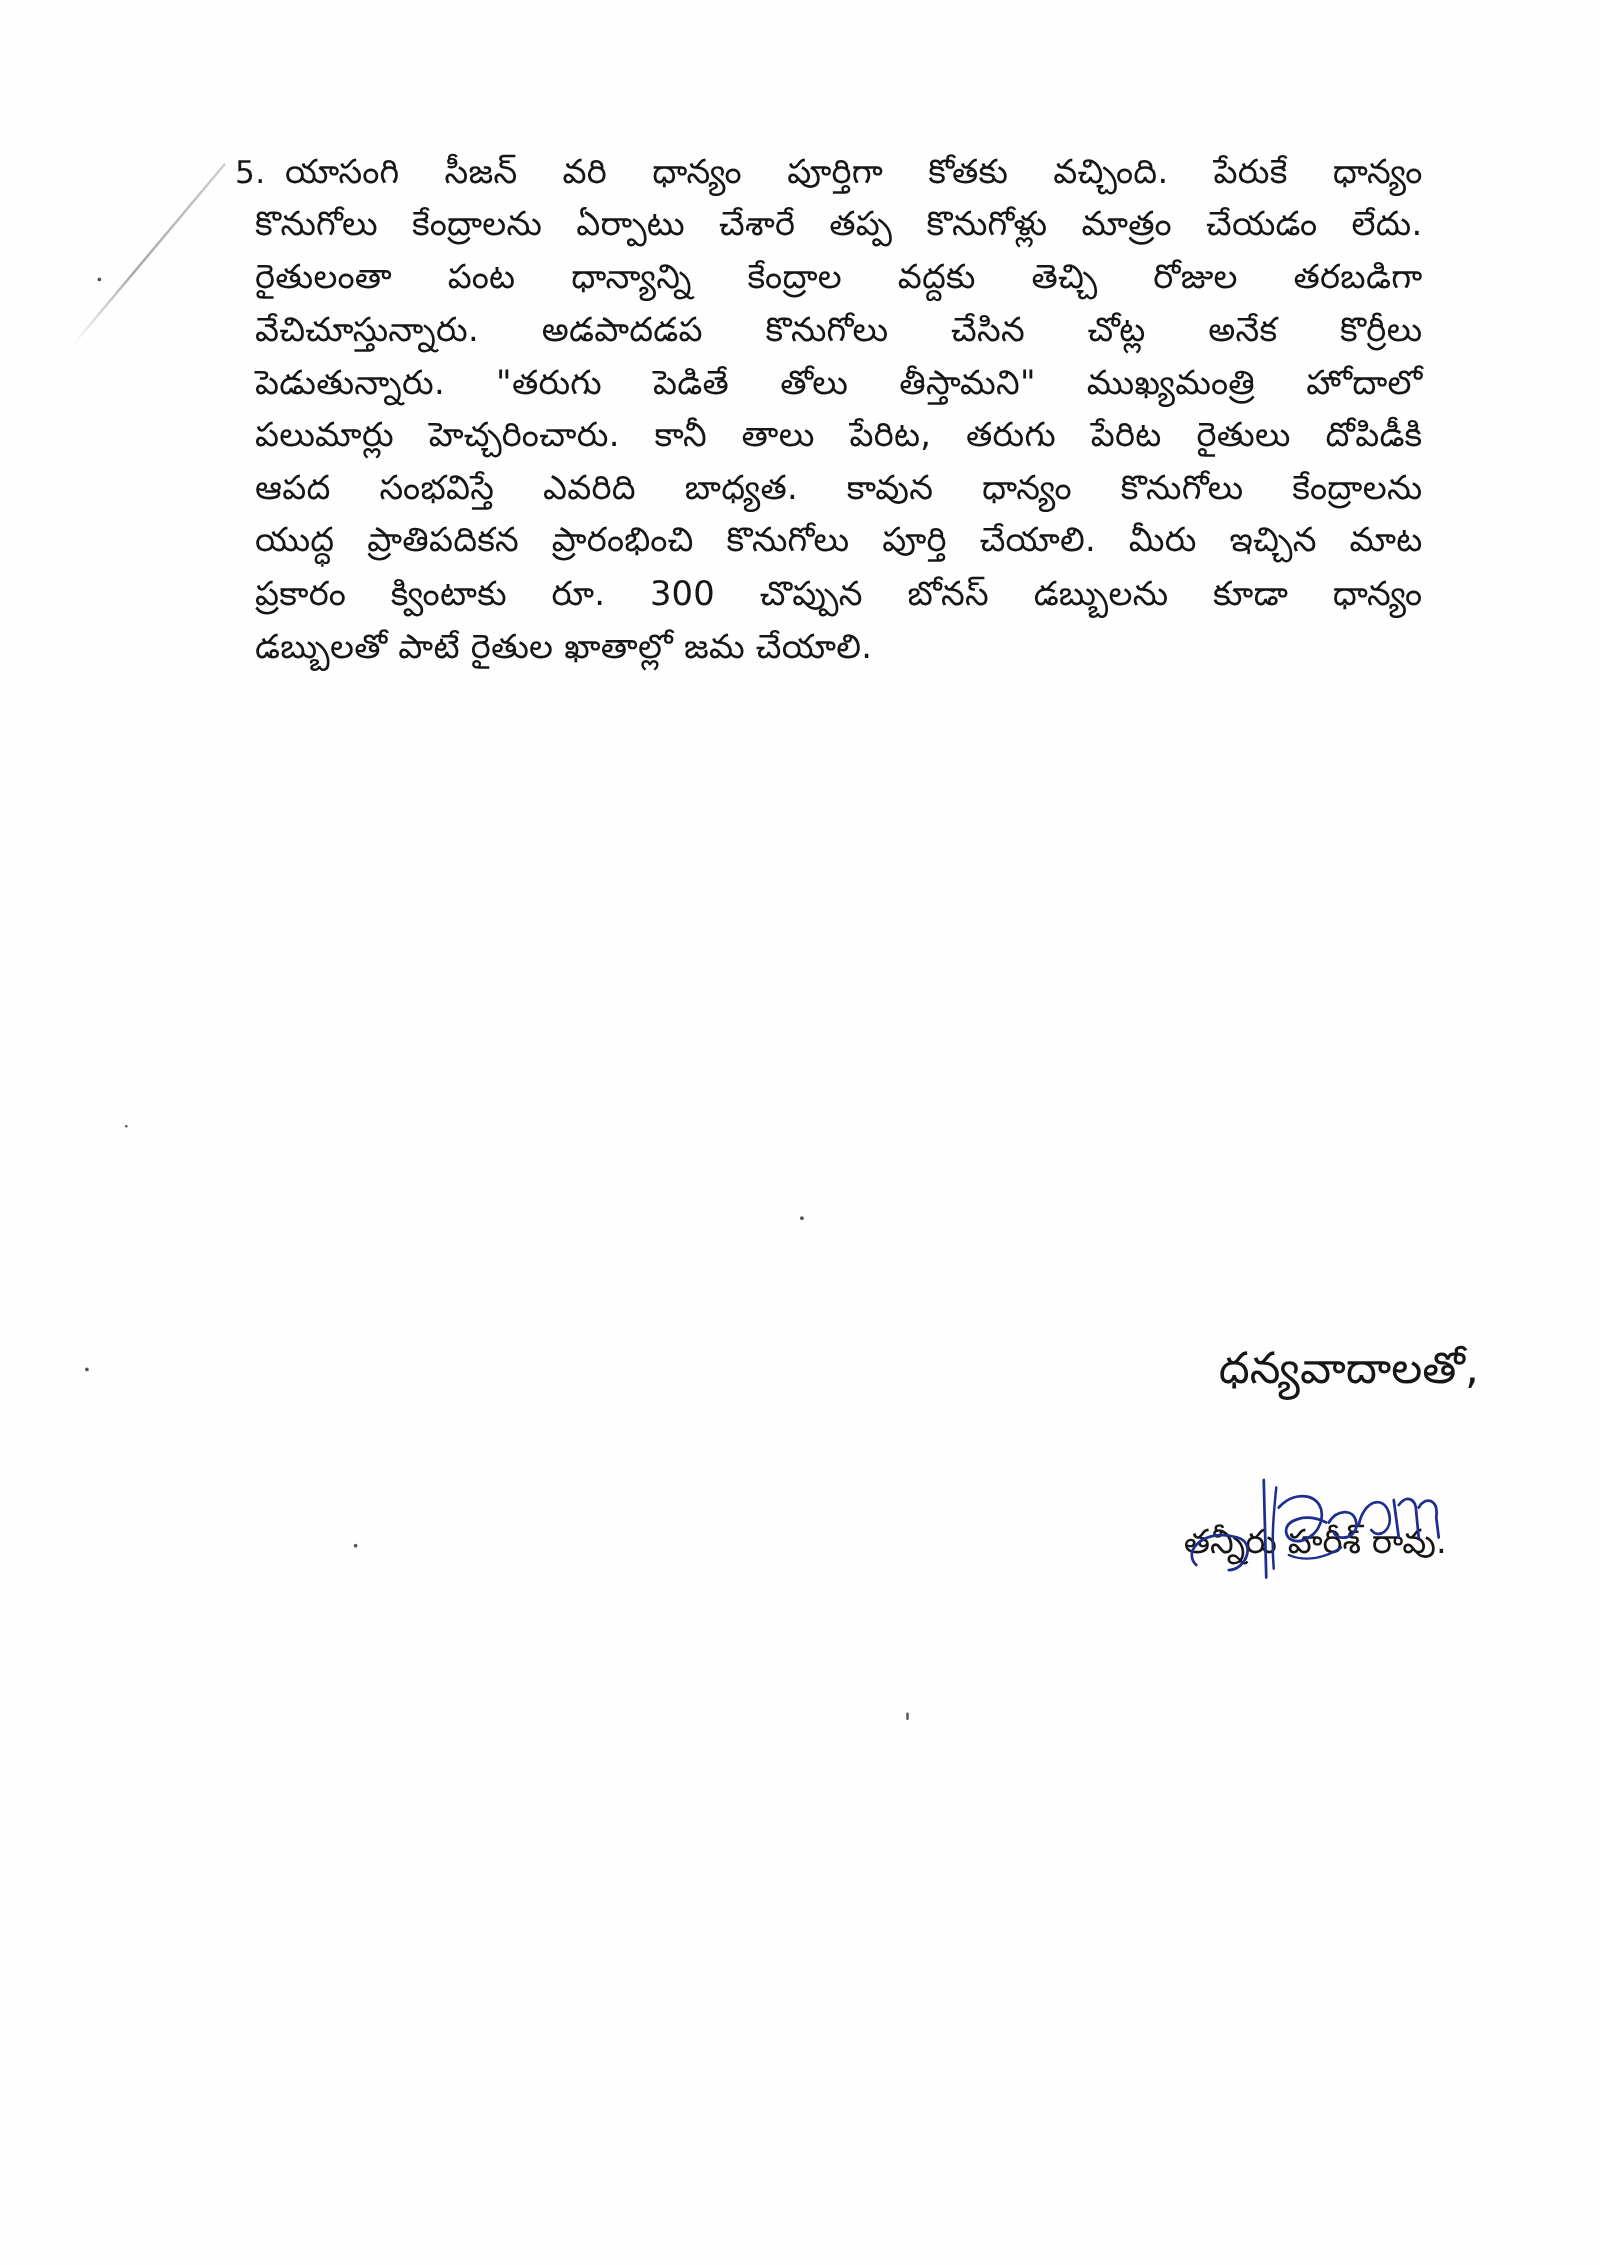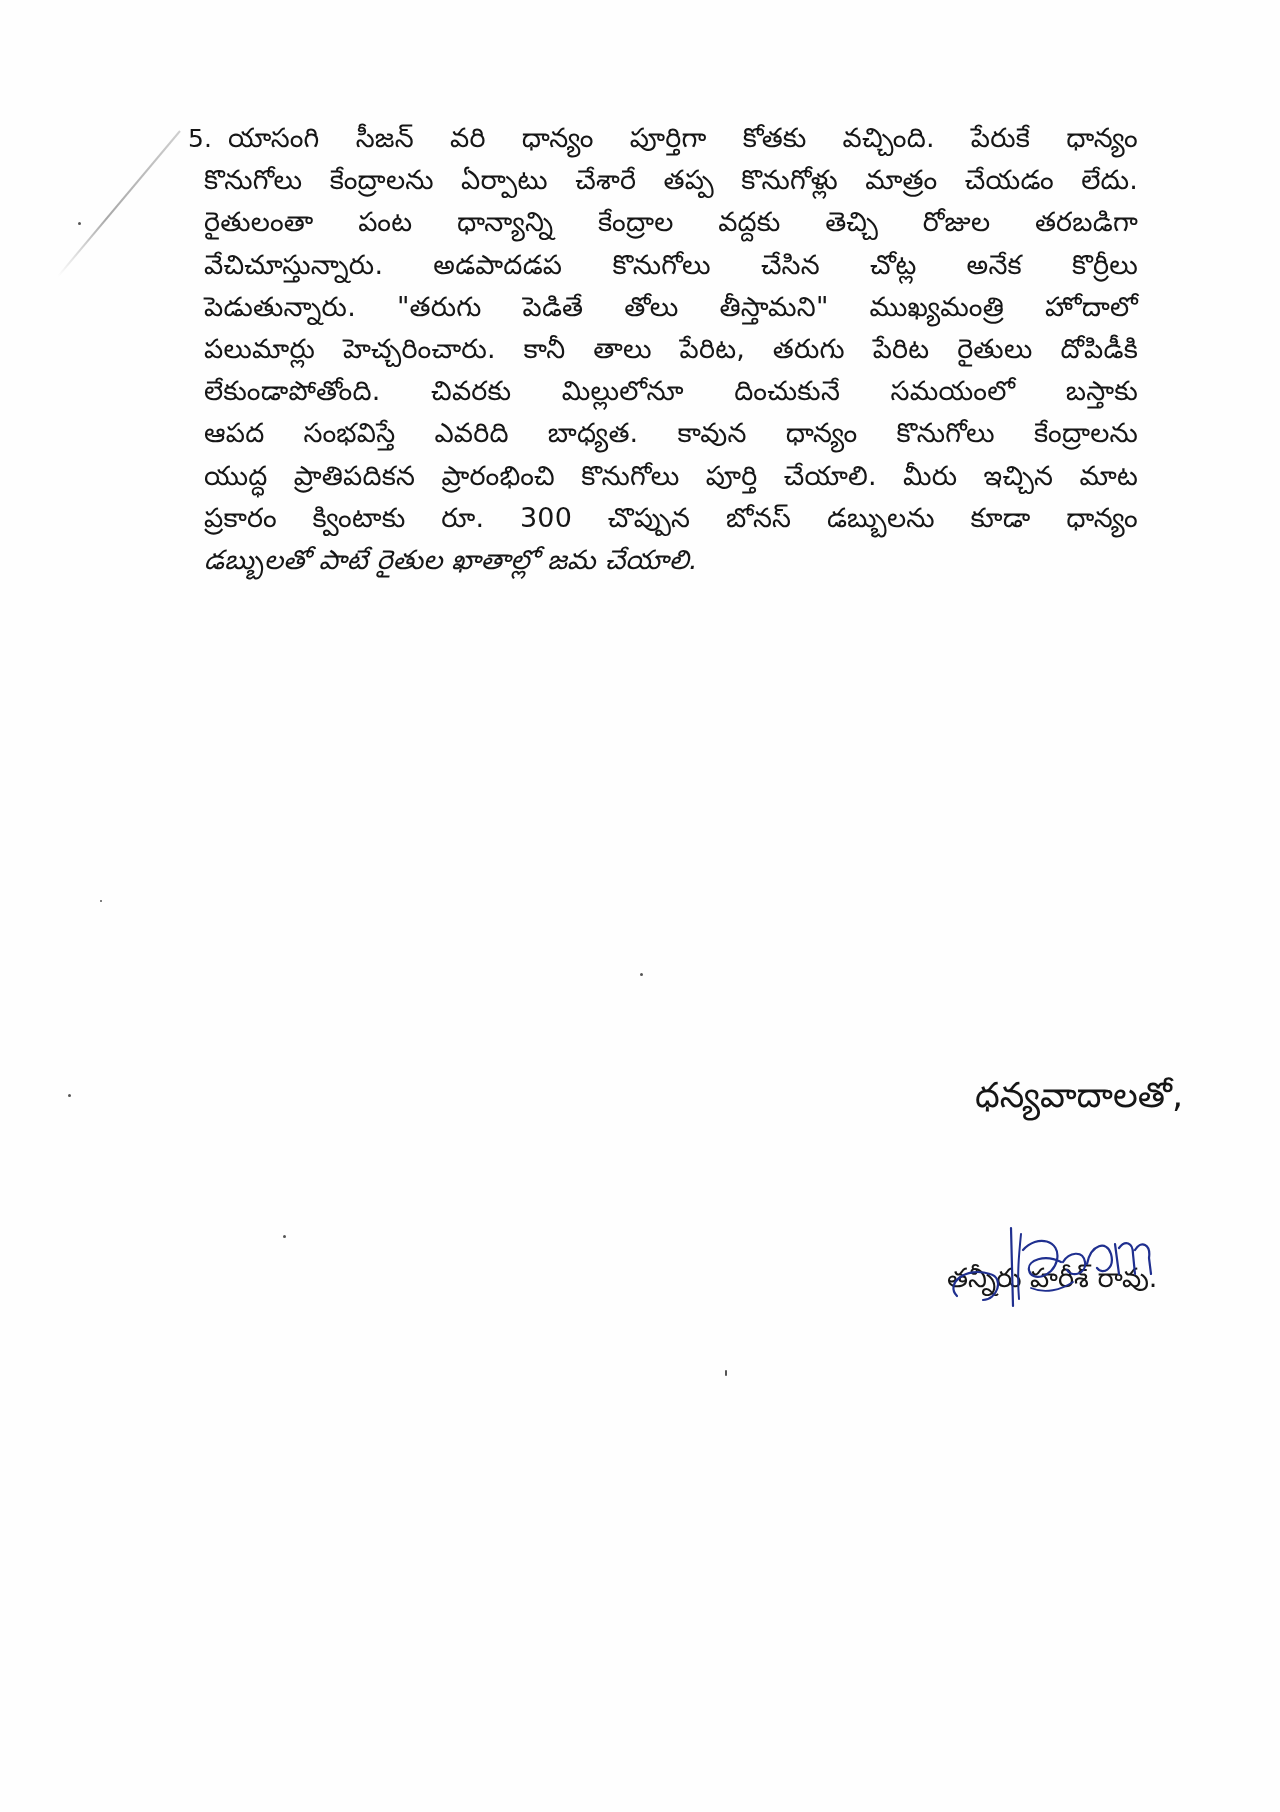--- a/index.html
+++ b/index.html
@@ -47,21 +47,20 @@
     line-height: 42px;
     letter-spacing: 0.2px;
     white-space: nowrap;
   }
   .para-line.first {
     justify-content: flex-start;
     gap: 0;
   }
   .para-line.last {
     justify-content: center;
-    font-style: italic;
   }
   .num {
     display: inline-block;
     width: 40px;
     font-size: 25px;
   }
   .indent {
     margin-left: 16px;
   }
   .line-text {
@@ -75,21 +74,21 @@
   }
   .closing {
     position: absolute;
     left: 975px;
     top: 1075px;
     font-size: 35px;
   }
   .signature-block {
     position: absolute;
     left: 935px;
-    top: 1204px;
+    top: 1160px;
     width: 280px;
     height: 110px;
   }
   .sig-name {
     position: absolute;
     left: 12px;
     top: 58px;
     font-size: 27px;
     white-space: nowrap;
   }
@@ -126,23 +125,20 @@
     <div class="para-line indent">
       <span class="line-text">వేచిచూస్తున్నారు. అడపాదడప కొనుగోలు చేసిన చోట్ల అనేక కొర్రీలు</span>
     </div>
     <div class="para-line indent">
       <span class="line-text">పెడుతున్నారు. "తరుగు పెడితే తోలు తీస్తామని" ముఖ్యమంత్రి హోదాలో</span>
     </div>
     <div class="para-line indent">
       <span class="line-text">పలుమార్లు హెచ్చరించారు. కానీ తాలు పేరిట, తరుగు పేరిట రైతులు దోపిడీకి</span>
     </div>
     <div class="para-line indent">
-      <span class="line-text">లేకుండాపోతోంది. చివరకు మిల్లులోనూ దించుకునే సమయంలో బస్తాకు</span>
-    </div>
-    <div class="para-line indent">
       <span class="line-text">ఆపద సంభవిస్తే ఎవరిది బాధ్యత. కావున ధాన్యం కొనుగోలు కేంద్రాలను</span>
     </div>
     <div class="para-line indent">
       <span class="line-text">యుద్ధ ప్రాతిపదికన ప్రారంభించి కొనుగోలు పూర్తి చేయాలి. మీరు ఇచ్చిన మాట</span>
     </div>
     <div class="para-line indent">
       <span class="line-text">ప్రకారం క్వింటాకు రూ. 300 చొప్పున బోనస్ డబ్బులను కూడా ధాన్యం</span>
     </div>
     <div class="para-line indent last">
       <span class="line-text">డబ్బులతో పాటే రైతుల ఖాతాల్లో జమ చేయాలి.</span>

